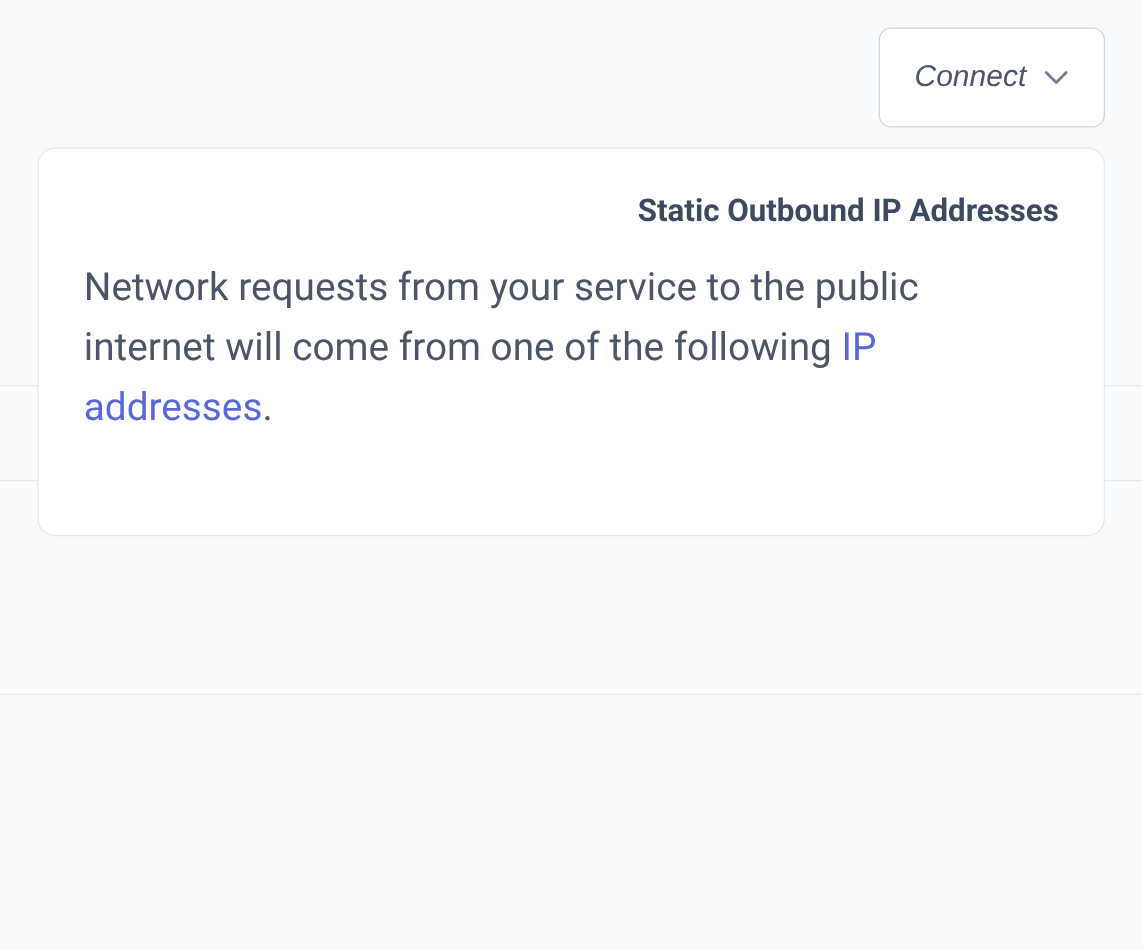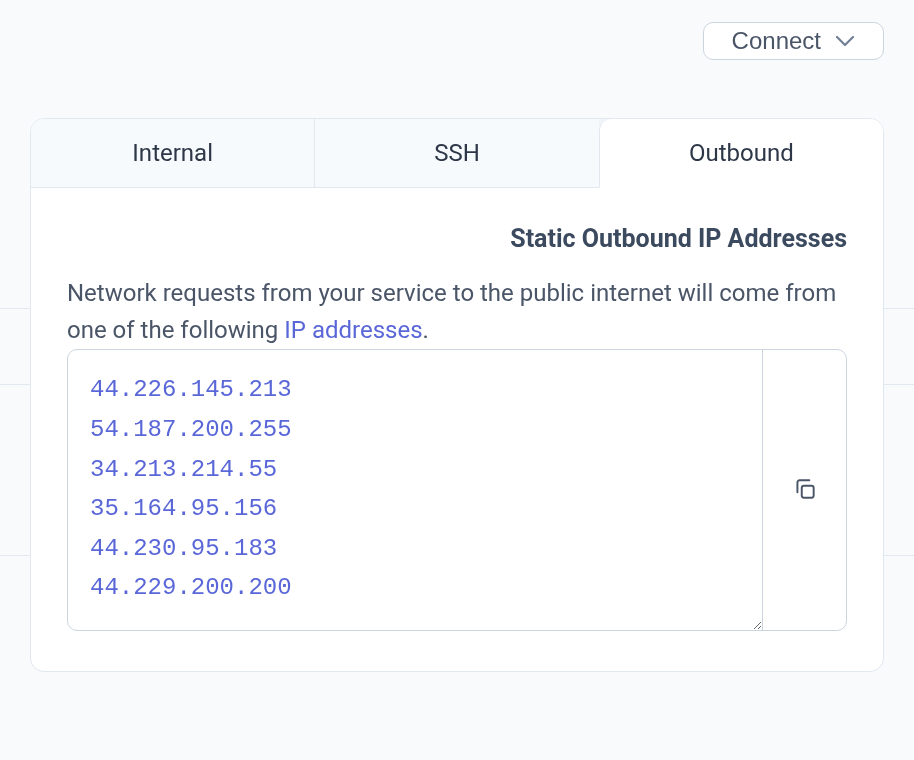--- a/index.html
+++ b/index.html
@@ -15,28 +15,29 @@
       position: relative;
       color: #2d3748;
     }
     .connect-btn {
       position: absolute;
       top: 22px;
       right: 30px;
       background: #ffffff;
       border: 1.5px solid #cbd5e0;
       border-radius: 10px;
-      padding: 4px 28px;
+      padding: 25px 28px;
       font-size: 24px;
       color: #4a5568;
       font-weight: 500;
       cursor: pointer;
       display: inline-flex;
       align-items: center;
       gap: 14px;
+      font-style: italic;
     }
     .connect-btn .chev {
       display: inline-flex;
       align-items: center;
     }
     .card {
       position: absolute;
       top: 118px;
       left: 30px;
       right: 30px;
@@ -77,23 +78,24 @@
       padding: 36px 36px 40px 36px;
     }
     .section-title {
       font-size: 25px;
       font-weight: 700;
       color: #3b4a5e;
       margin-bottom: 22px;
       text-align: right;
     }
     .section-desc {
-      font-size: 24px;
+      font-size: 31px;
       line-height: 1.55;
       color: #4a5568;
+      margin-bottom: 38px;
     }
     .section-desc a {
       color: #5a67d8;
       text-decoration: none;
     }
     .ip-box {
       display: flex;
       border: 1.5px solid #cbd5e0;
       border-radius: 10px;
       overflow: hidden;
@@ -155,50 +157,21 @@
 <button class="connect-btn">
   <span>Connect</span>
   <span class="chev">
     <svg width="20" height="12" viewBox="0 0 20 12" fill="none" stroke="#718096" stroke-width="2.2" stroke-linecap="round" stroke-linejoin="round">
       <polyline points="2,2 10,10 18,2"></polyline>
     </svg>
   </span>
 </button>
 
 <div class="card">
-  <div class="tabs">
-    <div class="tab">
-      <span>Internal</span>
-    </div>
-    <div class="tab">
-      <span>SSH</span>
-    </div>
-    <div class="tab active">
-      <span>Outbound</span>
-    </div>
-  </div>
 
   <div class="content">
     <h2 class="section-title">Static Outbound IP Addresses</h2>
     <p class="section-desc">
       <span>Network requests from your service to the public internet will come from one of the following </span><a href="#">IP addresses</a><span>.</span>
     </p>
 
-    <div class="ip-box">
-      <div class="ip-list" id="ip-list">44.226.145.213
-54.187.200.255
-34.213.214.55
-35.164.95.156
-44.230.95.183
-44.229.200.200</div>
-      <div class="copy-col">
-        <button class="copy-btn">
-          <span>
-            <svg width="26" height="26" viewBox="0 0 24 24" fill="none" stroke="#4a5568" stroke-width="1.8" stroke-linecap="round" stroke-linejoin="round">
-              <rect x="9" y="9" width="11" height="11" rx="2"></rect>
-              <path d="M5 15V6a2 2 0 0 1 2-2h9"></path>
-            </svg>
-          </span>
-        </button>
-      </div>
-    </div>
   </div>
 </div>
 
 </body></html>

